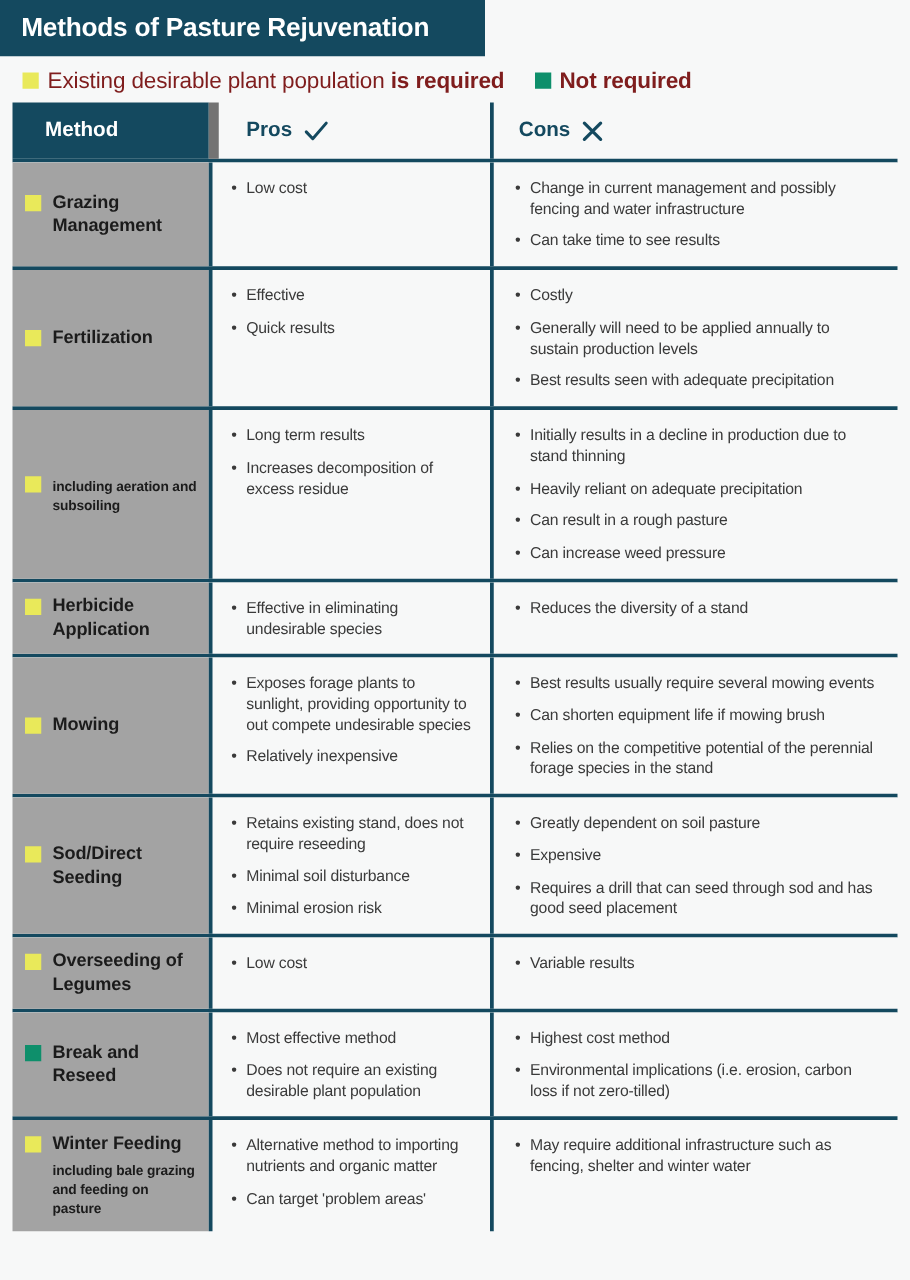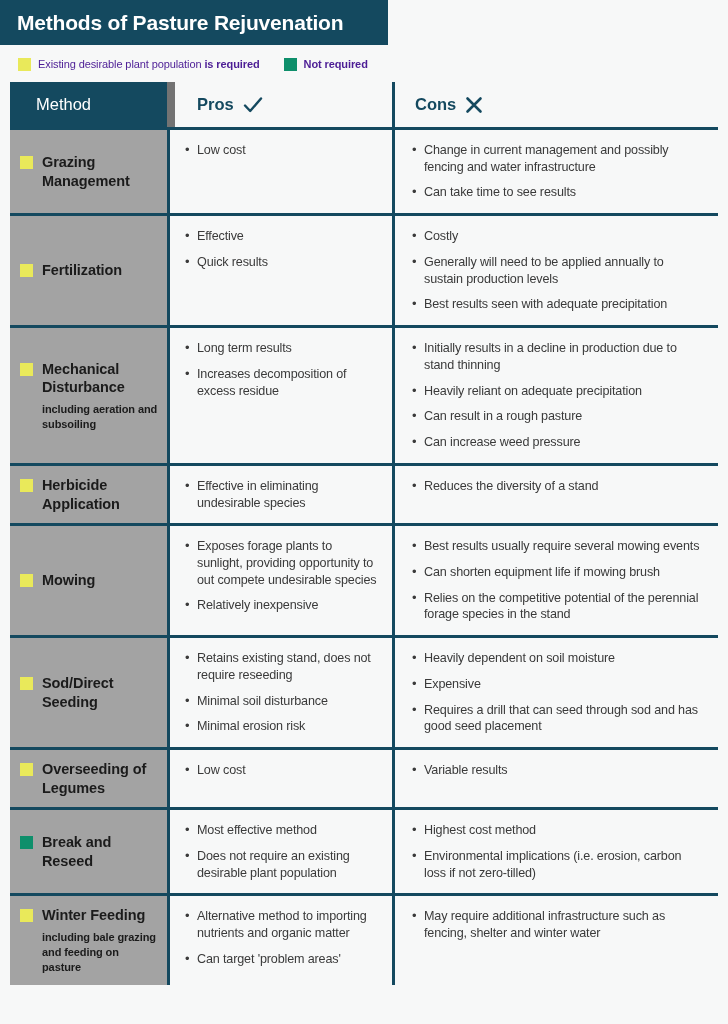--- a/index.html
+++ b/index.html
@@ -56,22 +56,22 @@
   .swatch {
     width: 13px;
     height: 13px;
     display: inline-block;
     margin-right: 7px;
     flex: 0 0 auto;
   }
   .swatch.yellow { background: #e9e95a; }
   .swatch.green  { background: #0e8f6b; }
   .legend-label {
-    font-size: 11px;
-    color: #4c1d95;
+    font-size: 18px;
+    color: #7f1d1d;
     letter-spacing: -0.1px;
     white-space: nowrap;
   }
   .legend-label b { font-weight: bold; }
 
   
   .table {
     position: absolute;
     left: 10px;
     top: 82px;
@@ -87,21 +87,21 @@
   }
   .th-method {
     width: 157px;
     flex: 0 0 157px;
     background: #14495f;
     color: #ffffff;
     display: flex;
     align-items: center;
     padding-left: 26px;
     font-size: 16.5px;
-    font-weight: normal;
+    font-weight: bold;
   }
   .th-pros {
     width: 225px;
     flex: 0 0 225px;
     display: flex;
     align-items: center;
     padding-left: 22px;
     color: #14495f;
     font-size: 16.5px;
     font-weight: bold;
@@ -294,21 +294,20 @@
               <li>Generally will need to be applied annually to sustain production levels</li>
               <li>Best results seen with adequate precipitation</li>
             </ul>
           </div>
         </div>
         <div class="trow">
           <div class="cell-method">
             <div class="method-inner">
               <span class="method-swatch yellow"></span>
               <div>
-                <div class="method-name">Mechanical Disturbance</div>
                 <div class="method-sub">including aeration and subsoiling</div>
               </div>
             </div>
           </div>
           <div class="cell-pros">
             <ul class="bullets">
               <li>Long term results</li>
               <li>Increases decomposition of excess residue</li>
             </ul>
           </div>
@@ -375,21 +374,21 @@
           </div>
           <div class="cell-pros">
             <ul class="bullets">
               <li>Retains existing stand, does not require reseeding</li>
               <li>Minimal soil disturbance</li>
               <li>Minimal erosion risk</li>
             </ul>
           </div>
           <div class="cell-cons">
             <ul class="bullets">
-              <li>Heavily dependent on soil moisture</li>
+              <li>Greatly dependent on soil pasture</li>
               <li>Expensive</li>
               <li>Requires a drill that can seed through sod and has good seed placement</li>
             </ul>
           </div>
         </div>
         <div class="trow">
           <div class="cell-method">
             <div class="method-inner">
               <span class="method-swatch yellow"></span>
               <div>

